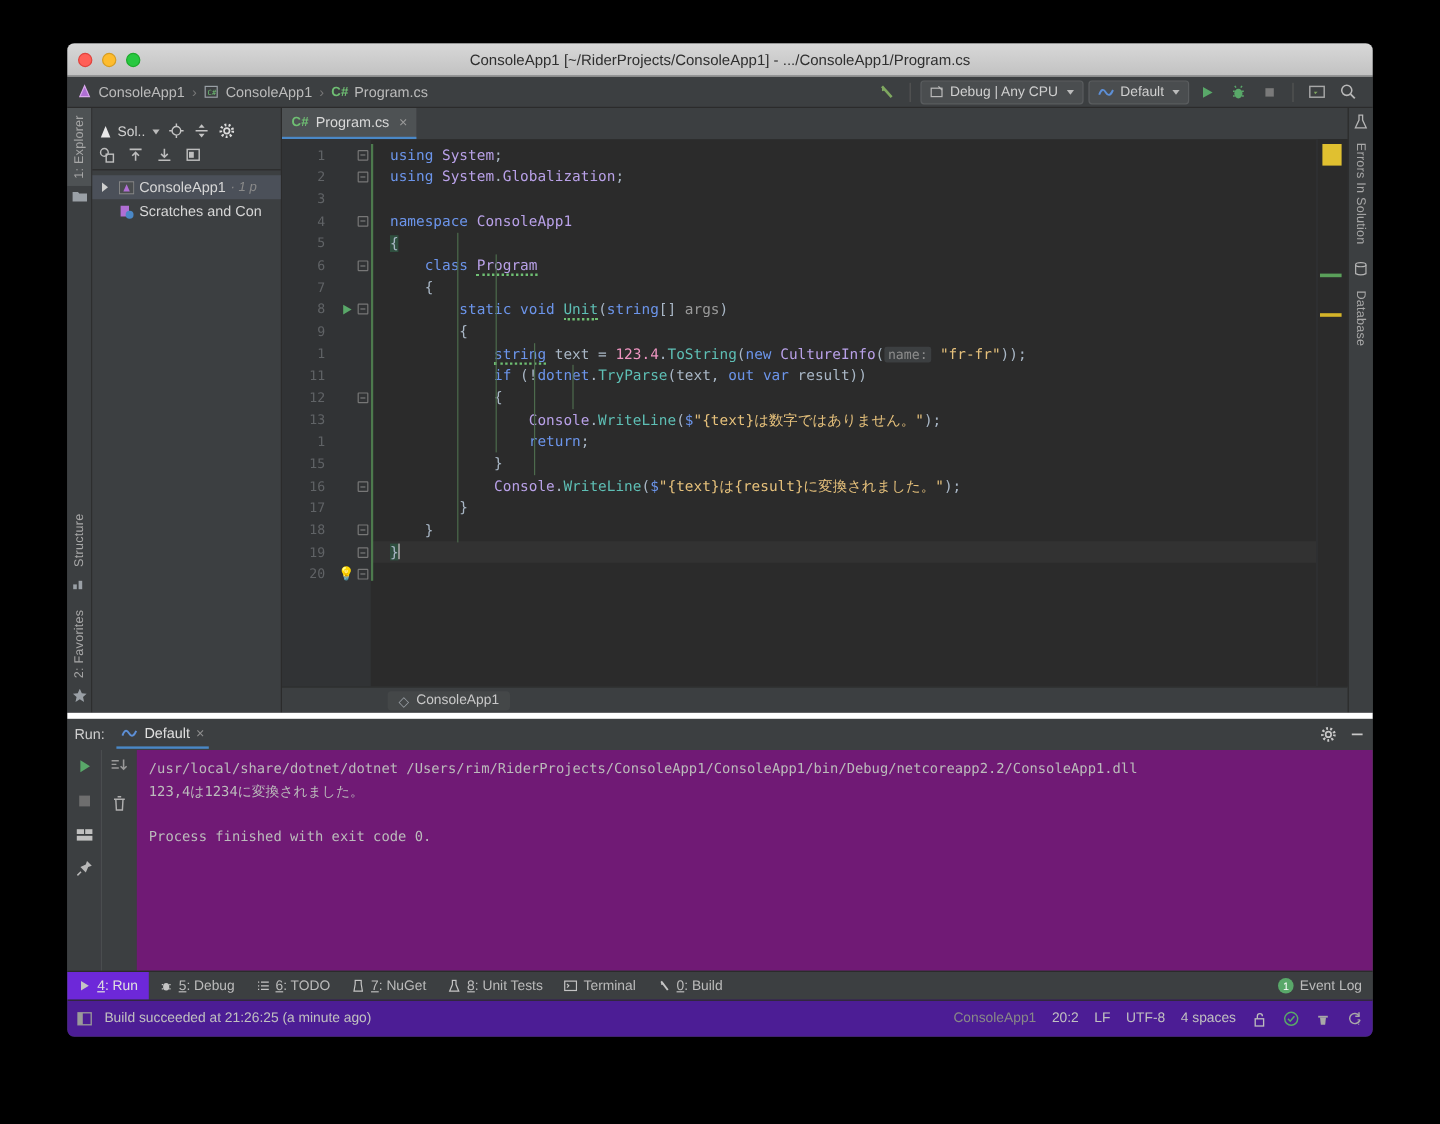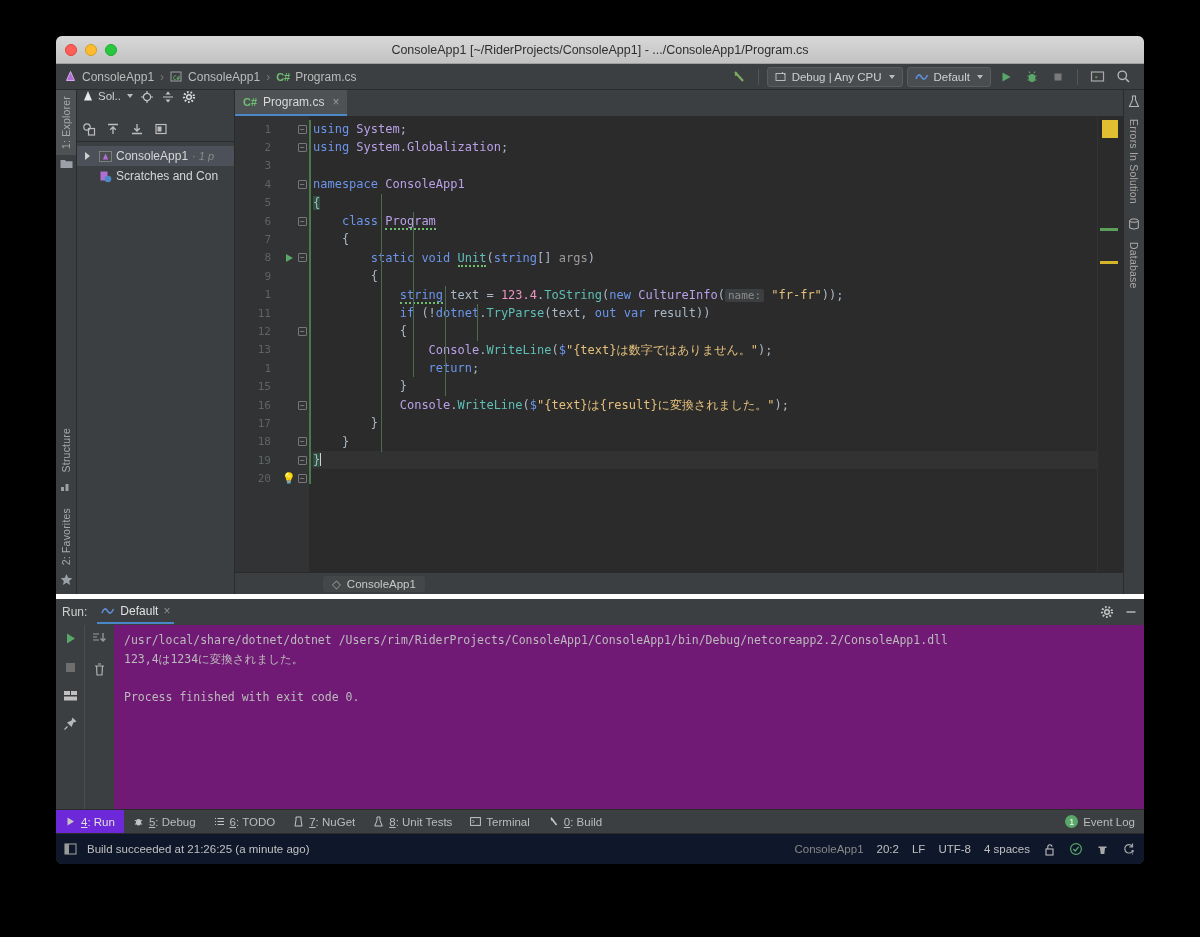--- a/index.html
+++ b/index.html
@@ -80,21 +80,21 @@
   .vtab.rot { transform: rotate(180deg); }
   .vtab.active { background: #4e5254; }
   .stripe-spacer { flex: 1; }
 
   
   .sidepanel {
     width: 158px; flex: 0 0 158px;
     background: #3c3f41; display: flex; flex-direction: column;
     border-right: 1px solid #2b2b2b;
   }
-  .sp-row1 { height: 26px; display: flex; align-items: flex-start; padding: 0 5px; gap: 7px; }
+  .sp-row1 { height: 26px; display: flex; align-items: flex-end; padding: 0 5px; gap: 7px; }
   .sp-title { display: flex; align-items: center; gap: 4px; font-size: 11.5px; color: #d0d0d0; }
   .sp-row2 { height: 26px; display: flex; align-items: center; padding: 0 5px; gap: 10px;
              border-bottom: 1px solid #2b2b2b; }
   .tree { padding-top: 4px; font-size: 12px; color: #d6d6d6; flex:1; }
   .tree-row { height: 20px; display: flex; align-items: center; gap: 4px; padding-left: 22px; position: relative; }
   .tree-row.selected { background: #4b5059; }
   .arrow { position: absolute; left: 8px; width: 0; height: 0;
            border-top: 4px solid transparent; border-bottom: 4px solid transparent;
            border-left: 5px solid #cfcfcf; }
   .tree-meta { color: #8a8a8a; font-style: italic; font-size: 11px; }
@@ -120,21 +120,21 @@
   }
   .gline { height: 18.4px; display: flex; align-items: center; position: relative; }
   .gnum { position: absolute; right: 38px; color: #606366; font-size: 11px; }
   .run-tri { position: absolute; right: 16px; width:0; height:0;
     border-top: 4.5px solid transparent; border-bottom: 4.5px solid transparent; border-left: 7px solid #59a869;}
   .bulb { position: absolute; right: 13px; color: #8a8a8a; font-size: 11px; }
   .fold { position: absolute; right: 2px; width: 9px; height: 9px; border: 1px solid #777;
           border-radius: 1px; color: #999; font-size: 8px; line-height: 7px; text-align: center; }
 
   .codearea { flex: 1; padding-top: 4px; position: relative; overflow: hidden; }
-  .cline { height: 18.4px; line-height: 18.4px; white-space: pre; color: #a9b7c6; padding-left: 4px; }
+  .cline { height: 18.4px; line-height: 18.4px; white-space: pre; color: #a9b7c6; padding-left: 16px; }
   .cline.current { background: #323232; }
   .indent-guide {
     position: absolute; width: 1px; background: #4a5a4a; top: 4px;
   }
   .k  { color: #6c95eb; }           
   .ty { color: #b9a1e8; }           
   .st { color: #e5c07b; }           
   .num{ color: #ed94c0; }           
   .cm { color: #7f9e6a; }           
   .mth{ color: #5ebfb5; }           
@@ -176,21 +176,21 @@
     font-size: 11.5px; color: #bbbbbb; border-top: 1px solid #2b2b2b;
   }
   .btab { display: flex; align-items: center; gap: 5px; padding: 0 9px; height: 24px; }
   .btab.active { background: #6d28d9; color: #e0e0e0; }
   .btab u { text-decoration: underline; }
   .badge { background: #59a869; color: #fff; border-radius: 50%; width: 13px; height: 13px;
            font-size: 9px; display: flex; align-items: center; justify-content: center; }
 
   
   .statusbar {
-    height: 22px; flex: 0 0 22px; background: #0f172a; display: flex; align-items: center;
+    height: 22px; flex: 0 0 22px; background: #4c1d95; display: flex; align-items: center;
     padding: 15px 8px; font-size: 11.5px; color: #c0c0c0; border-top: 1px solid #2b2b2b;
   }
   .sb-right { margin-left: auto; display: flex; align-items: center; gap: 13px; }
   .sb-dim { color: #888; }
   svg { display: block; }
 </style>
 </head>
 <body>
 
 <div class="window">

